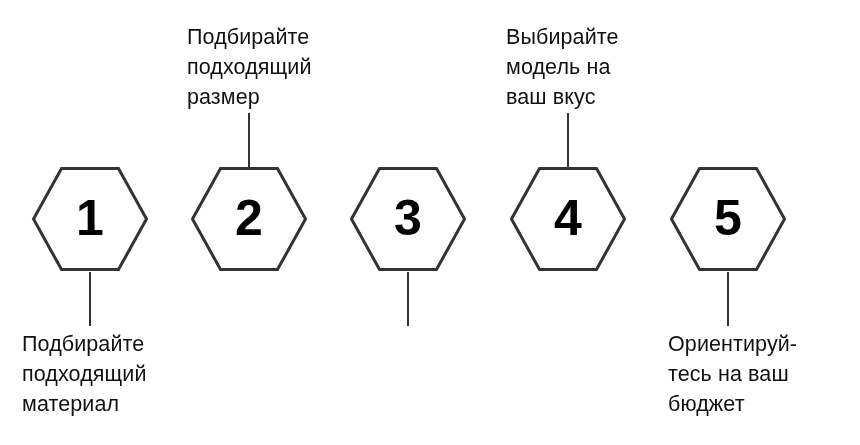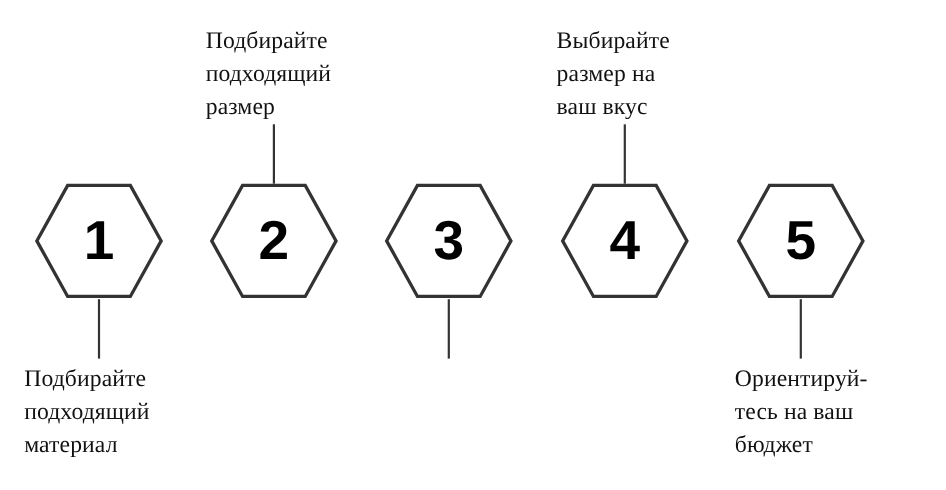--- a/index.html
+++ b/index.html
@@ -63,21 +63,21 @@
   .connector {
     position: absolute;
     width: 2px;
     background: #333333;
     transform: translateX(-50%);
   }
 
   
   .caption {
     position: absolute;
-    font-family: Liberation Serif, serif;
+    font-family: Liberation Sans, sans-serif;
     font-size: 21.5px;
     line-height: 30px;
     color: #111111;
     letter-spacing: 0.1px;
     white-space: pre-line;
     text-align: left;
   }
   .caption.below {
     
   }
@@ -121,21 +121,21 @@
   </div>
 
   <div class="connector" style="left:568px; top:113px; height:54px;"></div>
   <div class="hex-node" style="left:568px; top:219px;">
     <svg viewBox="0 0 118 106">
       <polygon class="hex-shape" points="30.5,2.5 87.5,2.5 115.5,53 87.5,103.5 30.5,103.5 2.5,53"></polygon>
     </svg>
     <div class="hex-num">4</div>
   </div>
   <div class="caption above" style="left:506px; top:22px; width:200px;">Выбирайте
-размер на
+модель на
 ваш вкус</div>
 
   <div class="connector" style="left:728px; top:272px; height:54px;"></div>
   <div class="hex-node" style="left:728px; top:219px;">
     <svg viewBox="0 0 118 106">
       <polygon class="hex-shape" points="30.5,2.5 87.5,2.5 115.5,53 87.5,103.5 30.5,103.5 2.5,53"></polygon>
     </svg>
     <div class="hex-num">5</div>
   </div>
   <div class="caption below" style="left:668px; top:329px; width:200px;">Ориентируй-

